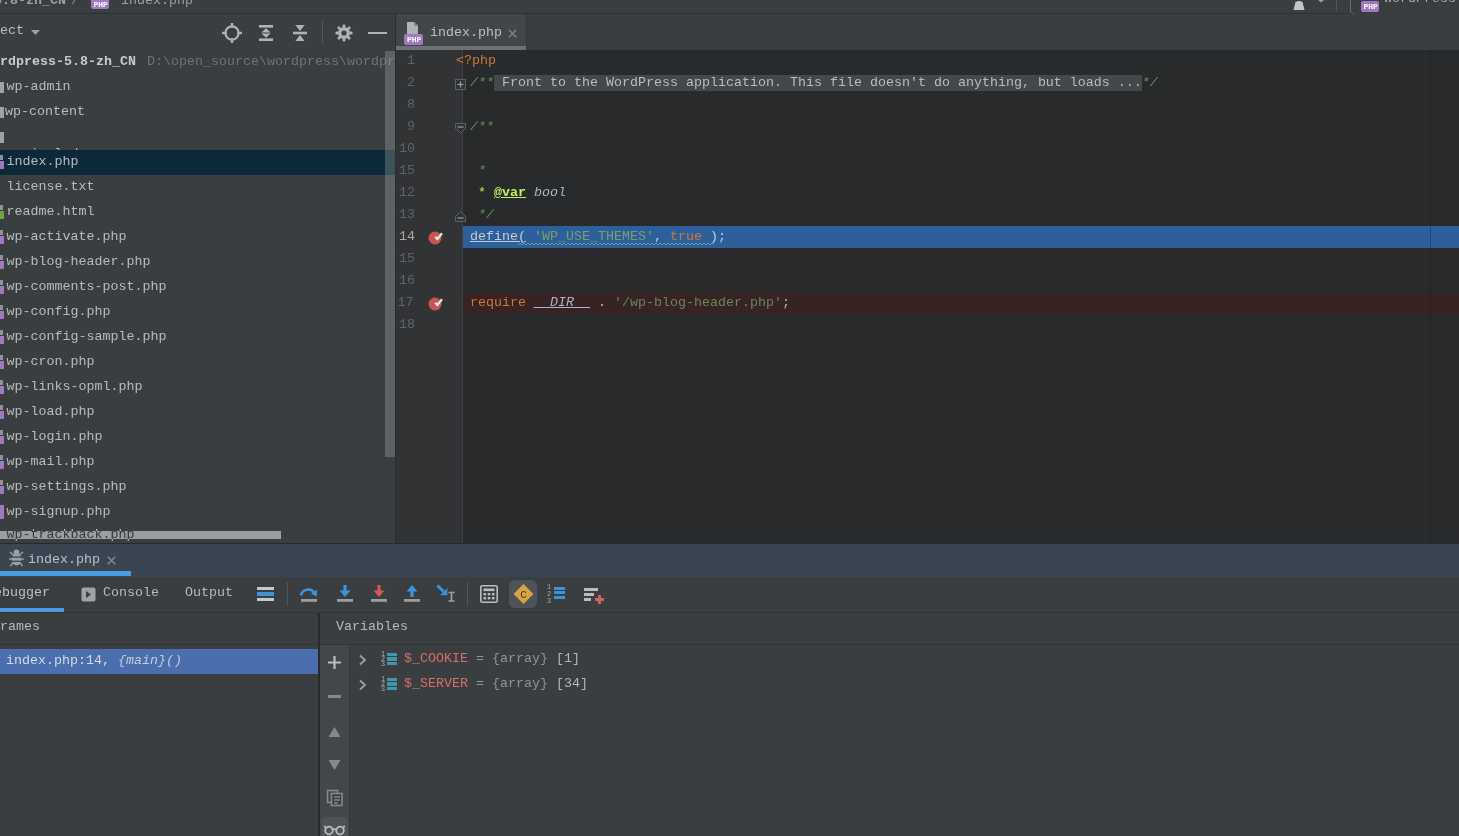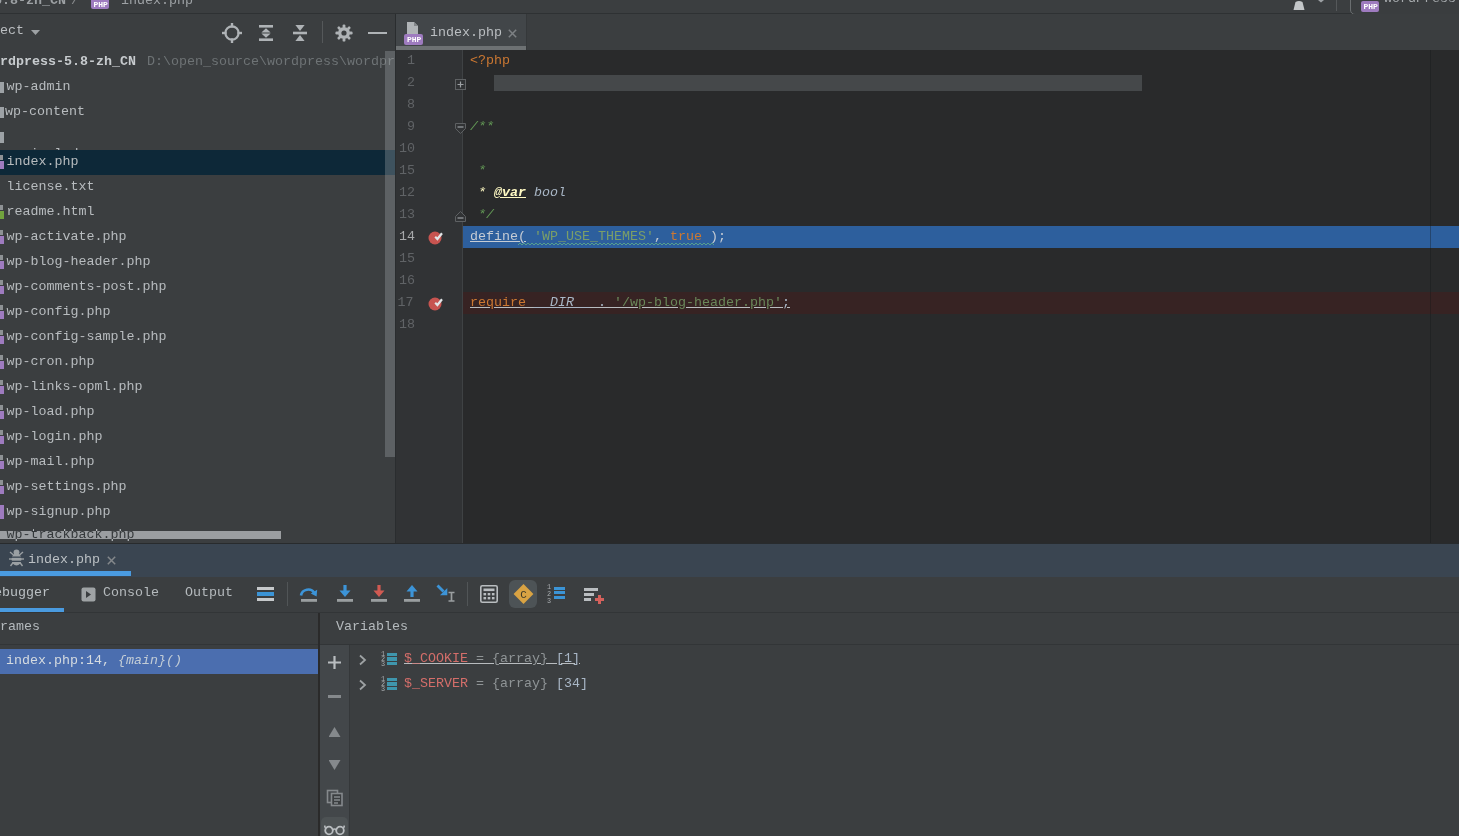--- a/index.html
+++ b/index.html
@@ -178,28 +178,29 @@
   <path d="M2.5 5.5 H8.5 M5.5 2.5 V8.5" stroke="#9da1a4" stroke-width="1.2"></path>
 </svg>
       <svg class="a" style="left:59px;top:73px;" width="11" height="11" viewBox="0 0 11 11">
   <path d="M0.5 0.5 H10.5 V5.5 L5.5 10.5 L0.5 5.5 Z" fill="#313335" stroke="#5e6163"></path>
   <path d="M2.5 4 H8.5" stroke="#9da1a4" stroke-width="1.2"></path>
 </svg>
       <svg class="a" style="left:59px;top:161px;" width="11" height="11" viewBox="0 0 11 11">
   <path d="M0.5 10.5 H10.5 V5.5 L5.5 0.5 L0.5 5.5 Z" fill="#313335" stroke="#5e6163"></path>
   <path d="M2.5 7 H8.5" stroke="#9da1a4" stroke-width="1.2"></path>
 </svg>
-      <div class="a pre" style="left:74px;top:0px;height:22px;line-height:22px;"><span style="color:#cc7832">&lt;?php</span></div>
+      <div class="a pre" style="left:60px;top:0px;height:22px;line-height:22px;"><span style="color:#cc7832">&lt;?php</span></div>
       <div class="a" style="left:98px;top:25px;width:648px;height:16px;background:#45484a;"></div>
+      <div class="a pre" style="left:74px;top:22px;height:22px;line-height:22px;"><span style="color:#629755;font-style:italic">/**</span><span style="color:#b6bcbf"> Front to the WordPress application. This file doesn't do anything, but loads ...</span><span style="color:#629755;font-style:italic">*/</span></div>
       <div class="a pre" style="left:74px;top:66px;height:22px;line-height:22px;"><span style="color:#629755;font-style:italic">/**</span></div>
       <div class="a pre" style="left:74px;top:110px;height:22px;line-height:22px;"><span style="color:#629755;font-style:italic"> *</span></div>
-      <div class="a pre" style="left:74px;top:132px;height:22px;line-height:22px;"><span style="color:#fef9c3;font-style:italic"> * <span style="font-weight:bold;text-decoration:underline">@var</span></span><span style="color:#a9b7c6;font-style:italic"> bool</span></div>
+      <div class="a pre" style="left:74px;top:132px;height:22px;line-height:22px;"><span style="color:#bef264;"> * <span style="font-weight:bold;text-decoration:underline">@var</span></span><span style="color:#a9b7c6;font-style:italic"> bool</span></div>
       <div class="a pre" style="left:74px;top:154px;height:22px;line-height:22px;"><span style="color:#629755;font-style:italic"> */</span></div>
       <div class="a pre" style="left:74px;top:176px;height:22px;line-height:22px;"><span style="color:#c6ccd4;text-decoration:underline">define(</span><span style="color:#7b9e68"> 'WP_USE_THEMES'</span><span style="color:#c6ccd4">,</span><span style="color:#cc7832"> true</span><span style="color:#c6ccd4"> );</span></div>
-      <div class="a pre" style="left:74px;top:242px;height:22px;line-height:22px;text-decoration:underline;"><span style="color:#cc7832">require</span><span style="color:#a9b7c6"> </span><span style="color:#a9b7c6;font-style:italic;text-decoration:underline">__DIR__</span><span style="color:#a9b7c6"> . </span><span style="color:#6a8759">'/wp-blog-header.php'</span><span style="color:#a9b7c6">;</span></div>
+      <div class="a pre" style="left:74px;top:242px;height:22px;line-height:22px;"><span style="color:#cc7832">require</span><span style="color:#a9b7c6"> </span><span style="color:#a9b7c6;font-style:italic;text-decoration:underline">__DIR__</span><span style="color:#a9b7c6"> . </span><span style="color:#6a8759">'/wp-blog-header.php'</span><span style="color:#a9b7c6">;</span></div>
       <svg class="a" style="left:122px;top:192px;" width="196" height="4" viewBox="0 0 196 4">
   <path d="M0 3 l2 -2 l2 2 l2 -2 l2 2 l2 -2 l2 2 l2 -2 l2 2 l2 -2 l2 2 l2 -2 l2 2 l2 -2 l2 2 l2 -2 l2 2 l2 -2 l2 2 l2 -2 l2 2 l2 -2 l2 2 l2 -2 l2 2 l2 -2 l2 2 l2 -2 l2 2 l2 -2 l2 2 l2 -2 l2 2 l2 -2 l2 2 l2 -2 l2 2 l2 -2 l2 2 l2 -2 l2 2 l2 -2 l2 2 l2 -2 l2 2 l2 -2 l2 2 l2 -2 l2 2 l2 -2 l2 2 l2 -2 l2 2 l2 -2 l2 2 l2 -2 l2 2 l2 -2 l2 2 l2 -2 l2 2 l2 -2 l2 2 l2 -2 l2 2 l2 -2 l2 2 l2 -2 l2 2 l2 -2 l2 2 l2 -2 l2 2 l2 -2 l2 2 l2 -2 l2 2 l2 -2 l2 2 l2 -2 l2 2 l2 -2 l2 2 l2 -2 l2 2 l2 -2 l2 2 l2 -2 l2 2 l2 -2 l2 2 l2 -2 l2 2 l2 -2 l2 2 l2 -2 l2 2 l2 -2 l2 2" stroke="#56a08d" stroke-width="1" fill="none"></path>
 </svg>
       <div class="a" style="left:1034px;top:0;width:1px;height:493px;background:rgba(20,22,24,0.35);"></div>
     </div>
 <div class="a" style="left:0;top:543px;width:1459px;height:1px;background:#282b2d;"></div>
 <div class="a" style="left:0;top:544px;width:1459px;height:33px;background:#3a4551;">
   <svg class="a" style="left:9px;top:4px;" width="15" height="20" viewBox="0 0 15 20">
     <g stroke="#9ba0a3" stroke-width="1.4" fill="none">
       <line x1="4.5" y1="7" x2="1" y2="4"></line>
@@ -316,21 +317,21 @@
   <path d="M8.8 7 Q10.5 5 12.2 7" stroke="#b9bdc0" stroke-width="1.6" fill="none"></path>
   <path d="M1.4 5 L0.5 2.5 M19.6 5 L20.5 2.5" stroke="#b9bdc0" stroke-width="1.6"></path>
 </svg>
       <svg class="a" style="left:358px;top:41px;" width="9" height="12" viewBox="0 0 9 12">
       <path d="M2 1.5 L7 6 L2 10.5" stroke="#9ea2a4" stroke-width="1.8" fill="none"></path>
     </svg>
       <div class="a pre" style="left:381px;top:38.5px;font-size:6.8px;line-height:5.4px;color:#a7abae;">1<br>2<br>3</div>
       <div class="a" style="left:387px;top:39.5px;width:10px;height:3.4px;background:#3f96ad;"></div>
       <div class="a" style="left:387px;top:44.3px;width:10px;height:3.4px;background:#3f96ad;"></div>
       <div class="a" style="left:387px;top:49.1px;width:10px;height:3.4px;background:#3f96ad;"></div>
-      <div class="a pre" style="left:404px;top:38px;text-decoration:underline;"><span style="color:#d46e6a">$_COOKIE</span><span style="color:#8f9496"> = </span><span style="color:#8f9496">{array}</span><span style="color:#a9b7c6"> [1]</span></div>
+      <div class="a pre" style="left:404px;top:38px;"><span style="color:#d46e6a">$_COOKIE</span><span style="color:#8f9496"> = </span><span style="color:#8f9496">{array}</span><span style="color:#a9b7c6"> [1]</span></div>
       <svg class="a" style="left:358px;top:66px;" width="9" height="12" viewBox="0 0 9 12">
       <path d="M2 1.5 L7 6 L2 10.5" stroke="#9ea2a4" stroke-width="1.8" fill="none"></path>
     </svg>
       <div class="a pre" style="left:381px;top:63.5px;font-size:6.8px;line-height:5.4px;color:#a7abae;">1<br>2<br>3</div>
       <div class="a" style="left:387px;top:64.5px;width:10px;height:3.4px;background:#3f96ad;"></div>
       <div class="a" style="left:387px;top:69.3px;width:10px;height:3.4px;background:#3f96ad;"></div>
       <div class="a" style="left:387px;top:74.1px;width:10px;height:3.4px;background:#3f96ad;"></div>
       <div class="a pre" style="left:404px;top:63px;"><span style="color:#d46e6a">$_SERVER</span><span style="color:#8f9496"> = </span><span style="color:#8f9496">{array}</span><span style="color:#a9b7c6"> [34]</span></div>
     </div>
   </div>

